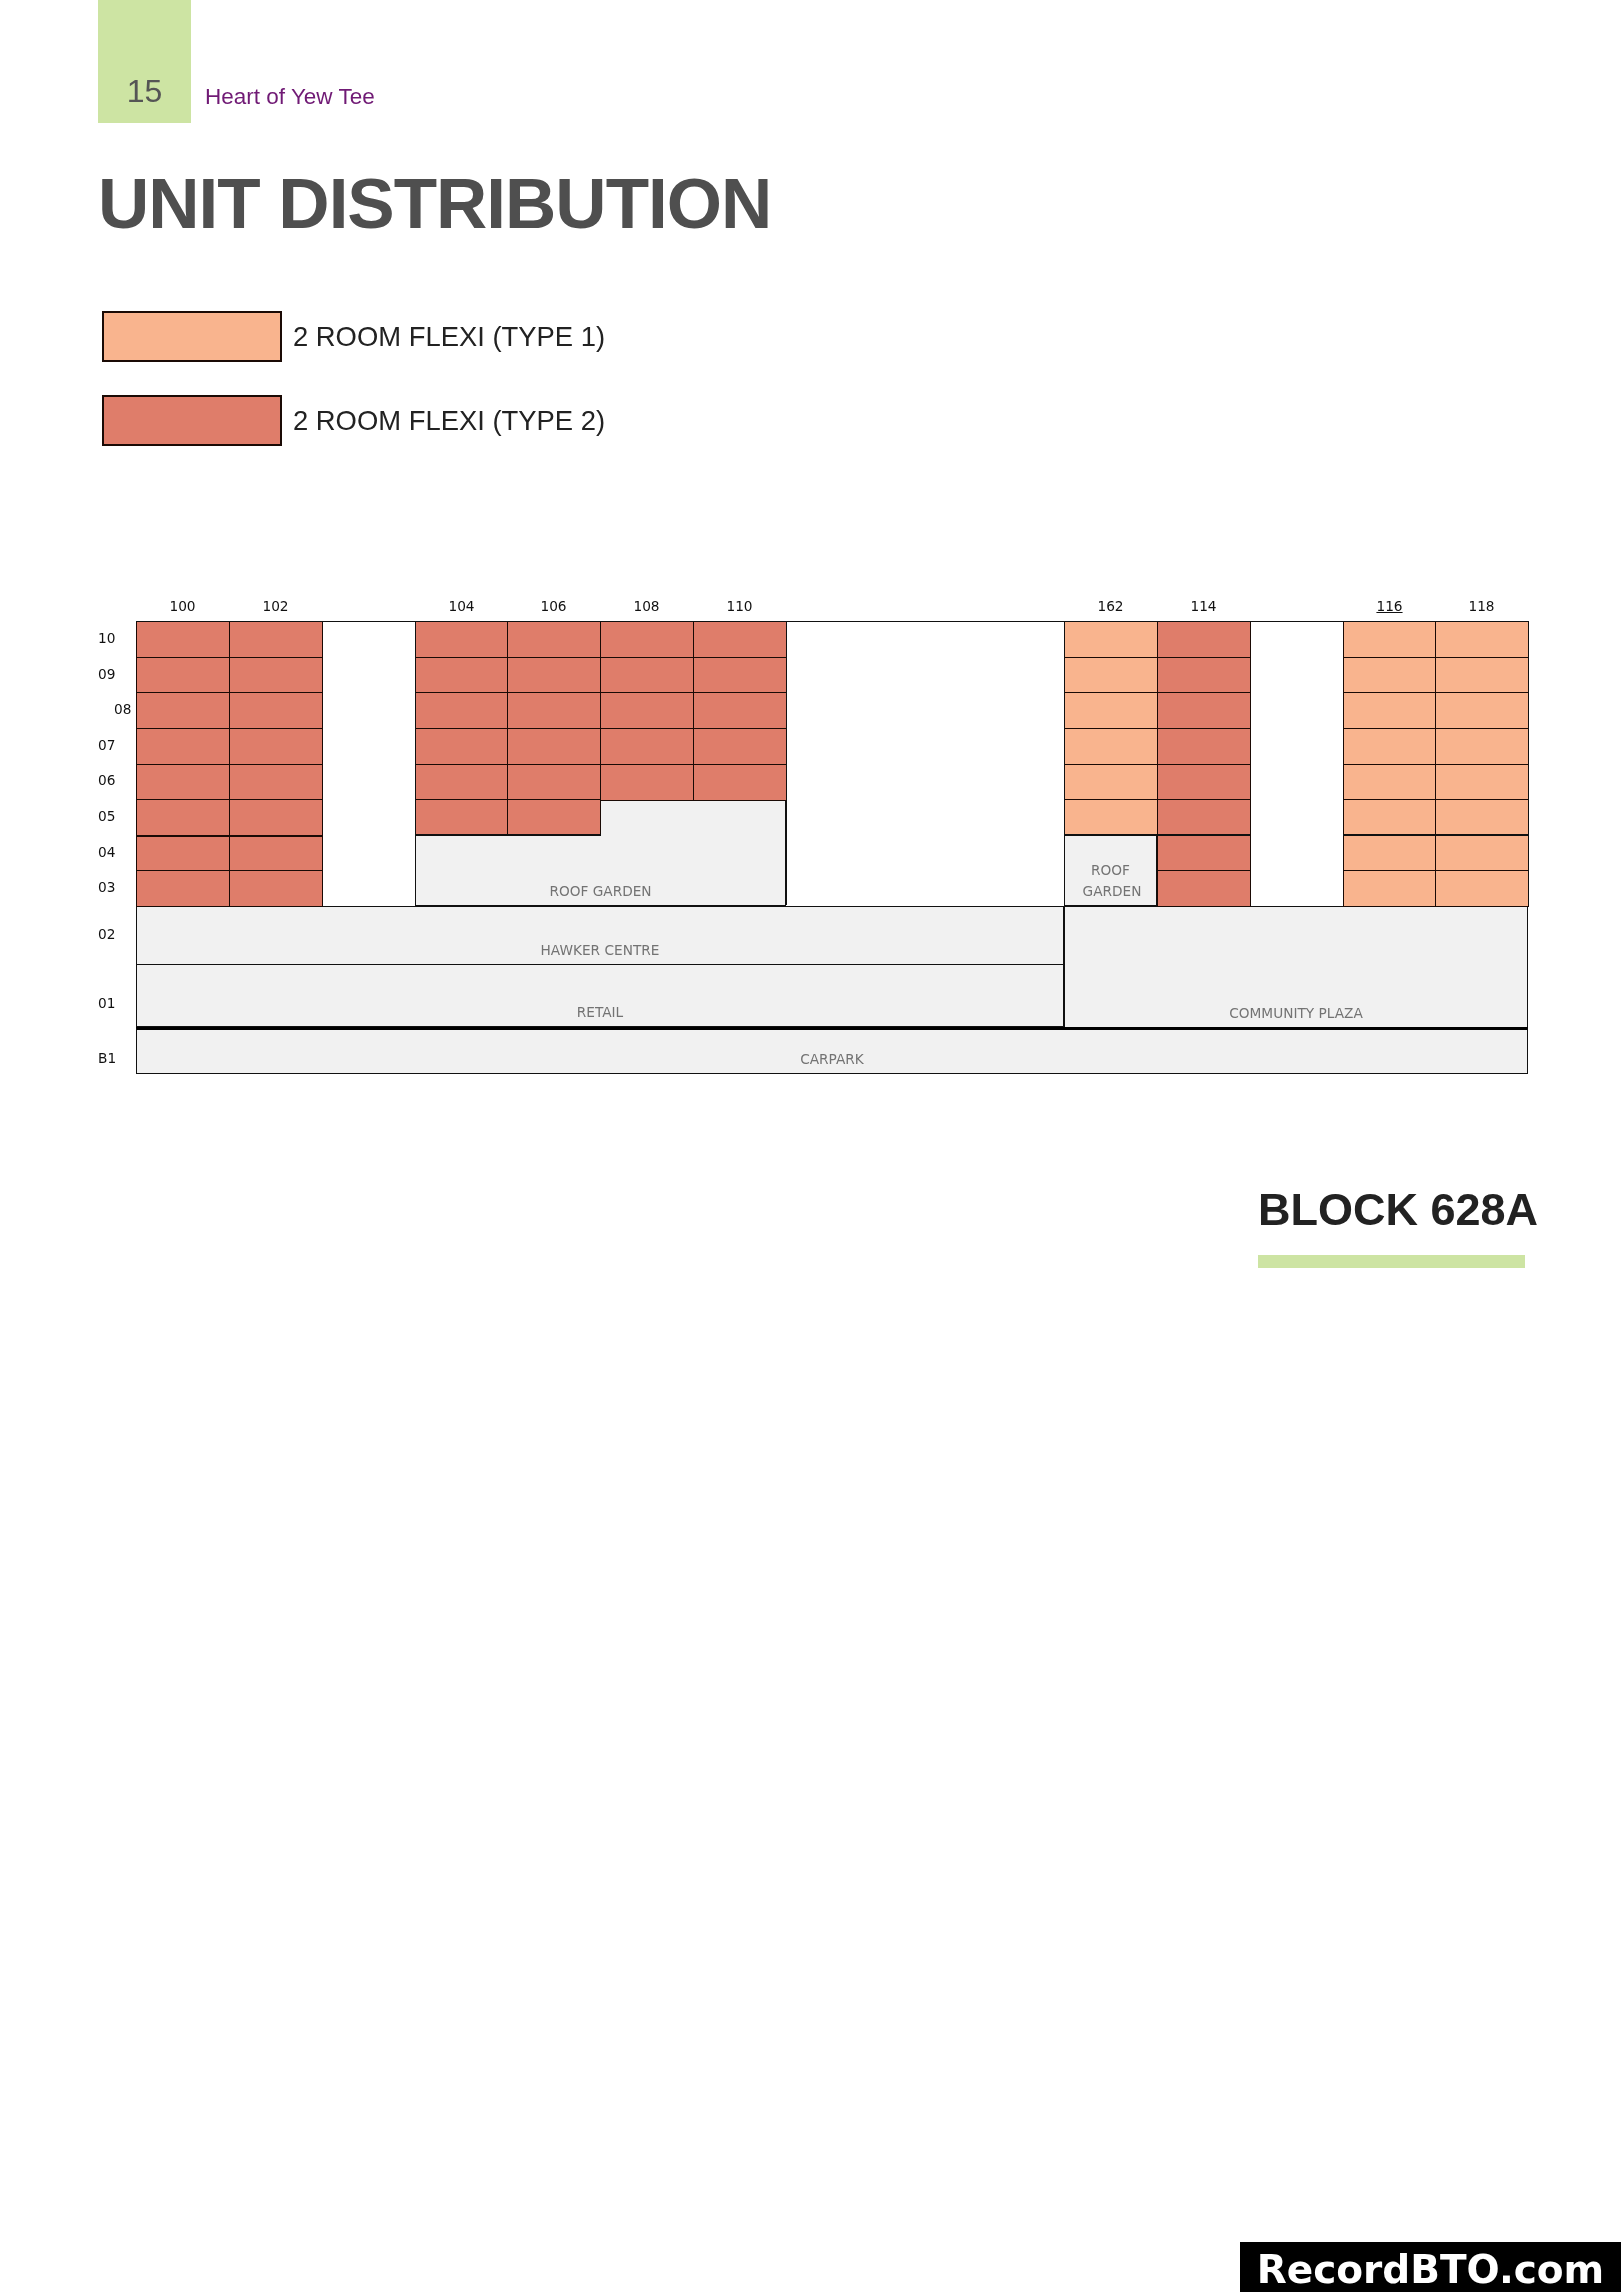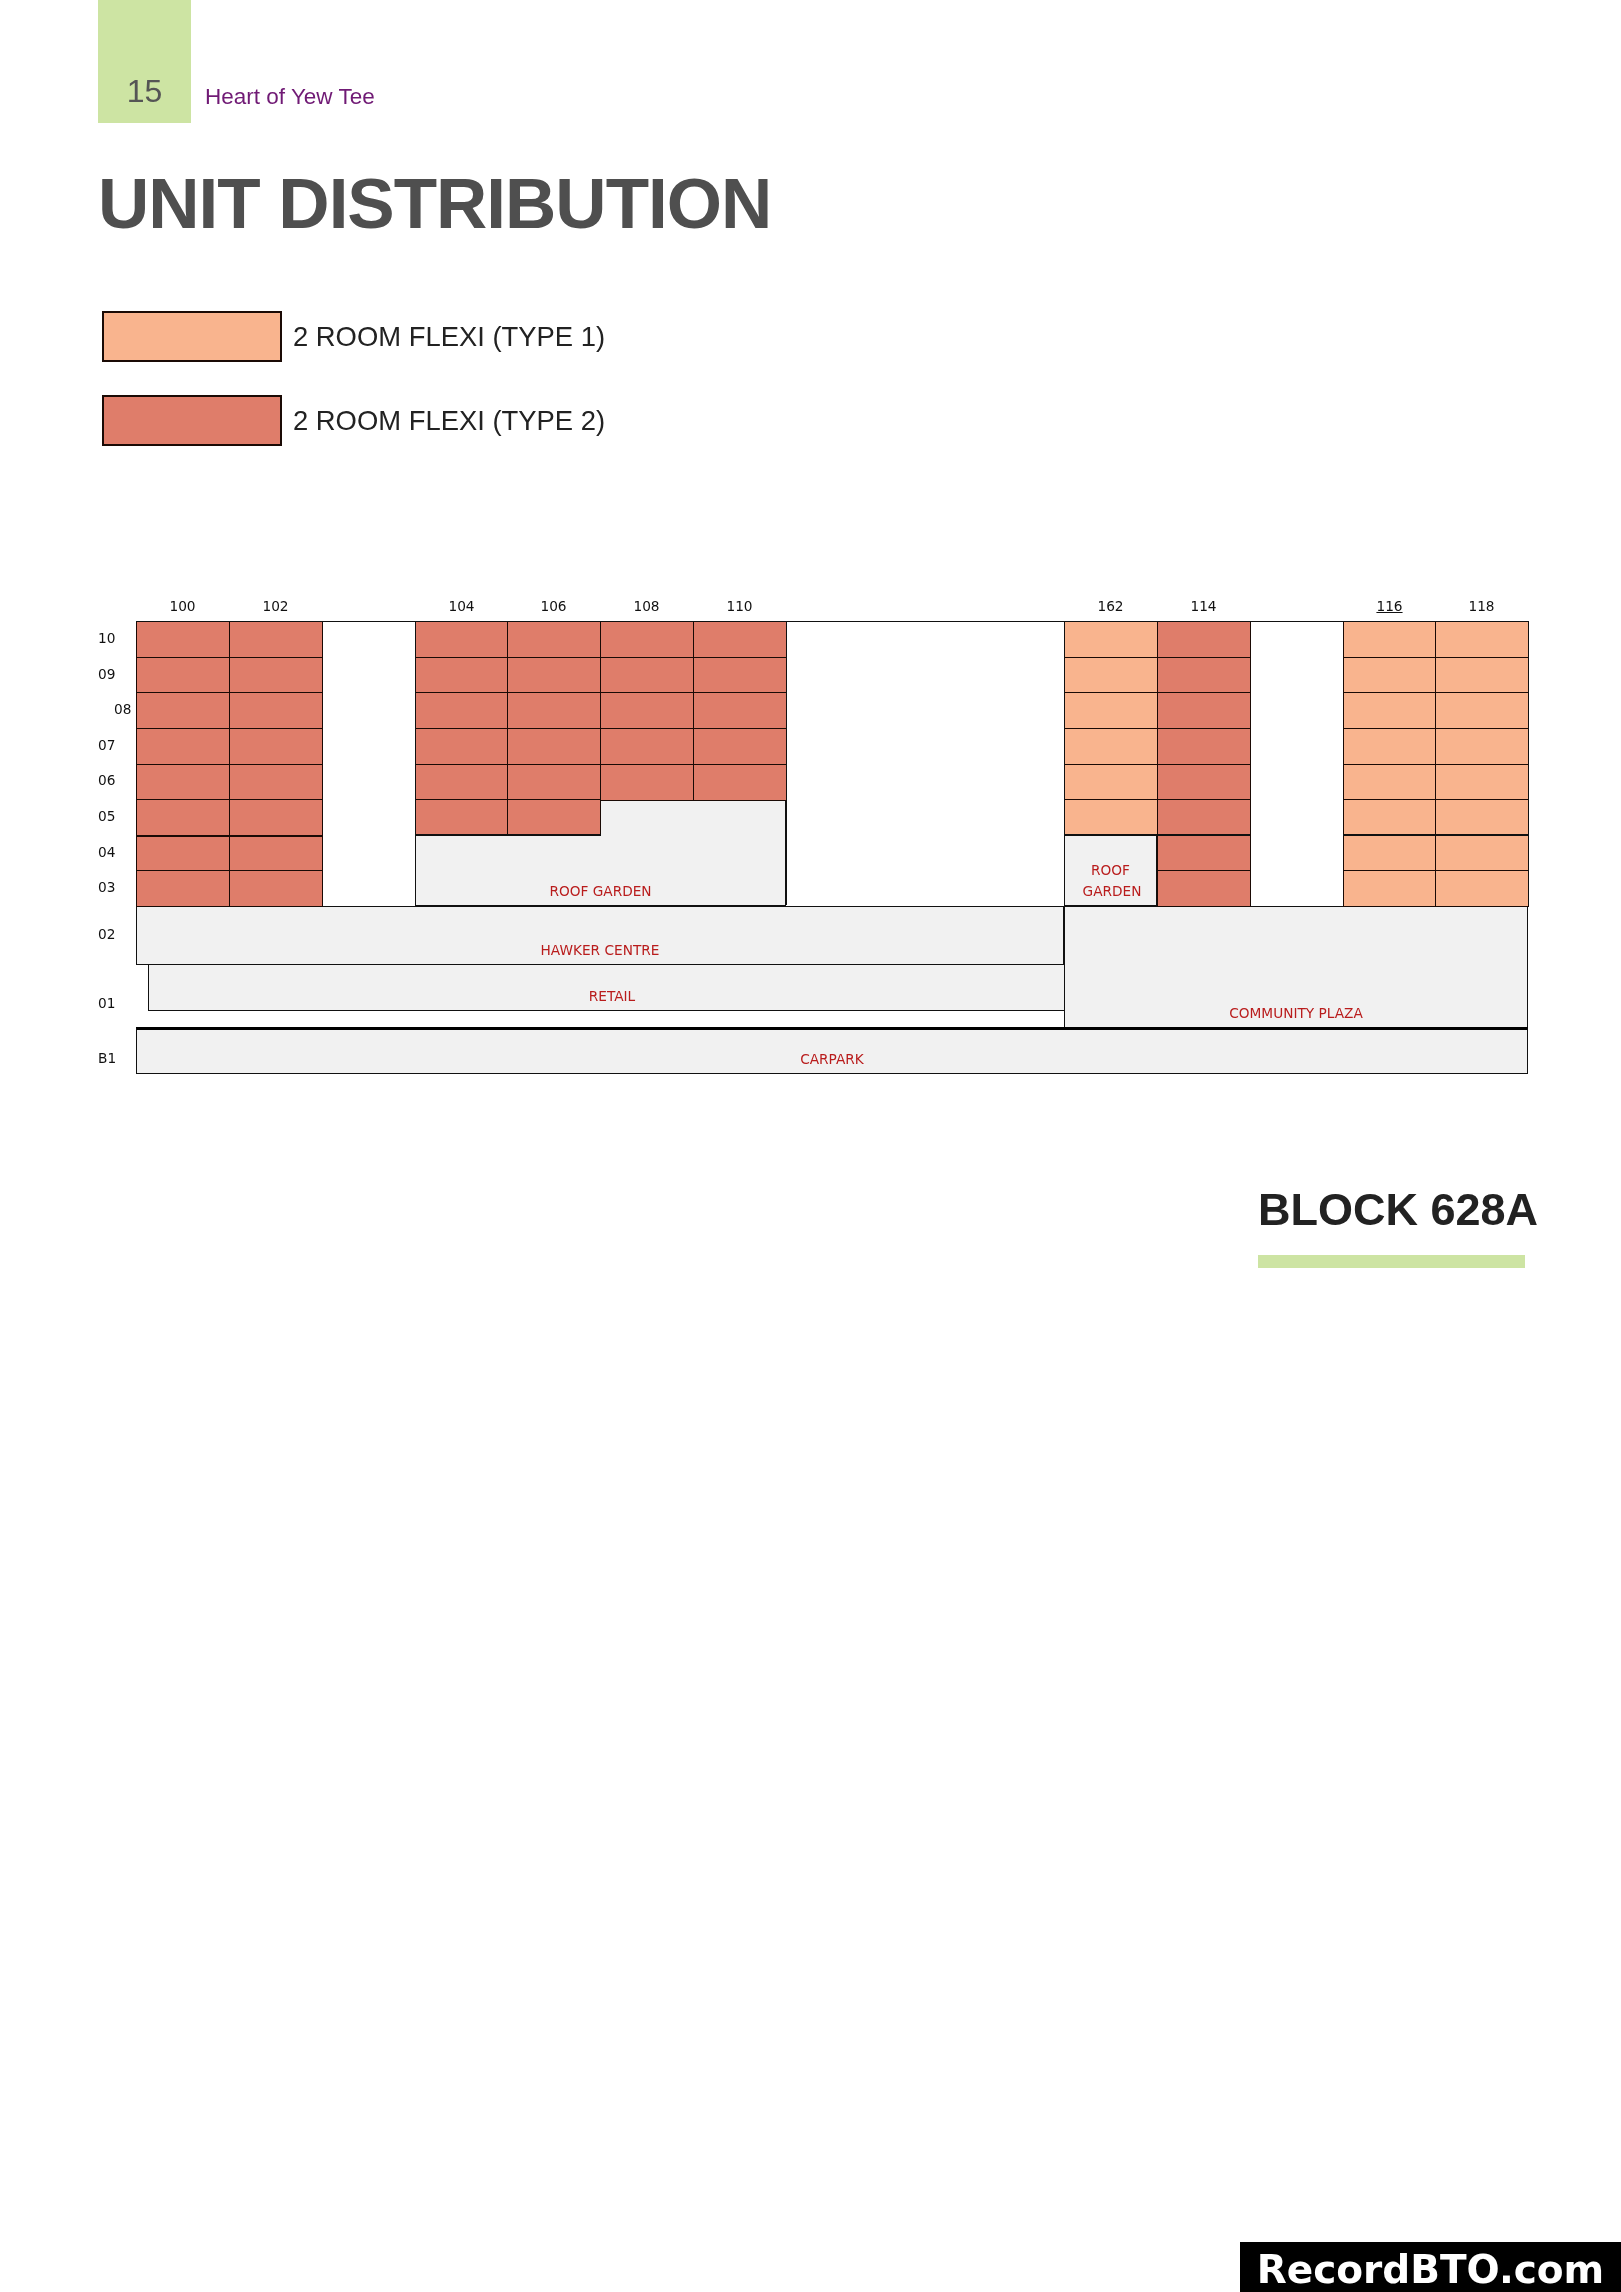--- a/index.html
+++ b/index.html
@@ -10,21 +10,21 @@
   .title { position:absolute; left:98px; top:163px; font-size:71px; font-weight:bold; color:#4f4f4f; letter-spacing:-1px; }
   .legend-item { position:absolute; left:102px; height:53px; }
   .legend-swatch { position:absolute; left:0; top:0; width:176px; height:47px; border:2.9px solid #1a0a05; }
   .legend-label { position:absolute; left:191px; top:9.8px; font-size:27.4px; color:#222; white-space:nowrap; }
   .grid { position:absolute; left:0; top:0; }
   .col-label, .row-label { position:absolute; font-size:13.7px; color:#111; text-align:center; font-family:"DejaVu Sans", sans-serif; }
   .cell { position:absolute; box-sizing:border-box; border:1px solid #1a0a05; }
   .t1 { background:#f9b48e; }
   .t2 { background:#df7d6a; }
   .area { position:absolute; box-sizing:border-box; background:#f1f1f1; border:1.5px solid #111; }
-  .area-label { position:absolute; left:0; right:0; bottom:3.9px; text-align:center; font-size:13.7px; color:#b91c1c; font-family:"DejaVu Sans", sans-serif; line-height:1.5; }
+  .area-label { position:absolute; left:0; right:0; bottom:3.9px; text-align:center; font-size:13.7px; color:#737373; font-family:"DejaVu Sans", sans-serif; line-height:1.5; }
   .block-title { position:absolute; left:1258px; top:1184px; font-size:45px; font-weight:bold; color:#222;text-align:center; }
   .block-bar { position:absolute; left:1258px; top:1255px; width:267px; height:12.7px; background:#cde4a3; }
   .watermark { position:absolute; left:1240px; top:2242px; width:381px; height:51px; background:#000; color:#fff; font-family:"DejaVu Sans", sans-serif; font-weight:bold; font-size:39px; text-align:center; line-height:55px; }
 </style>
 </head>
 <body>
 
 <div class="page-tab"></div>
 <div class="page-num">15</div>
 <div class="page-sub">Heart of Yew Tee</div>
@@ -63,21 +63,21 @@
     <div class="row-label" style="left: 98px; top: 1050px;">B1</div>
     <div class="area" style="left: 415px; top: 835px; width: 371px; height: 71px;">
       <div class="area-label">ROOF GARDEN</div>
     </div>
     <div class="area" style="left: 1064px; top: 835px; width: 93px; height: 71px;">
       <div class="area-label" style="padding: 0px 17.6px; white-space: normal; word-spacing: 98px;">ROOF GARDEN</div>
     </div>
     <div class="area" style="left: 136px; top: 906px; width: 928px; height: 59px;">
       <div class="area-label">HAWKER CENTRE</div>
     </div>
-    <div class="area" style="left: 148px; top: 964px; width: 928px; height: 47px;">
+    <div class="area" style="left: 136px; top: 964px; width: 928px; height: 63px;">
       <div class="area-label">RETAIL</div>
     </div>
     <div class="area" style="left: 1064px; top: 906px; width: 464px; height: 122px;">
       <div class="area-label">COMMUNITY PLAZA</div>
     </div>
     <div class="area" style="left: 136px; top: 1027px; width: 1392px; height: 47px; border-top: 3.9px solid rgb(0, 0, 0);">
       <div class="area-label">CARPARK</div>
     </div>
     <div class="area" style="left: 600px; top: 799px; width: 186px; height: 37px; border-top: none; border-bottom: none; border-left: none;"></div>
     <div class="cell t2" style="left: 136px; top: 621px; width: 94px; height: 37px;"></div>

